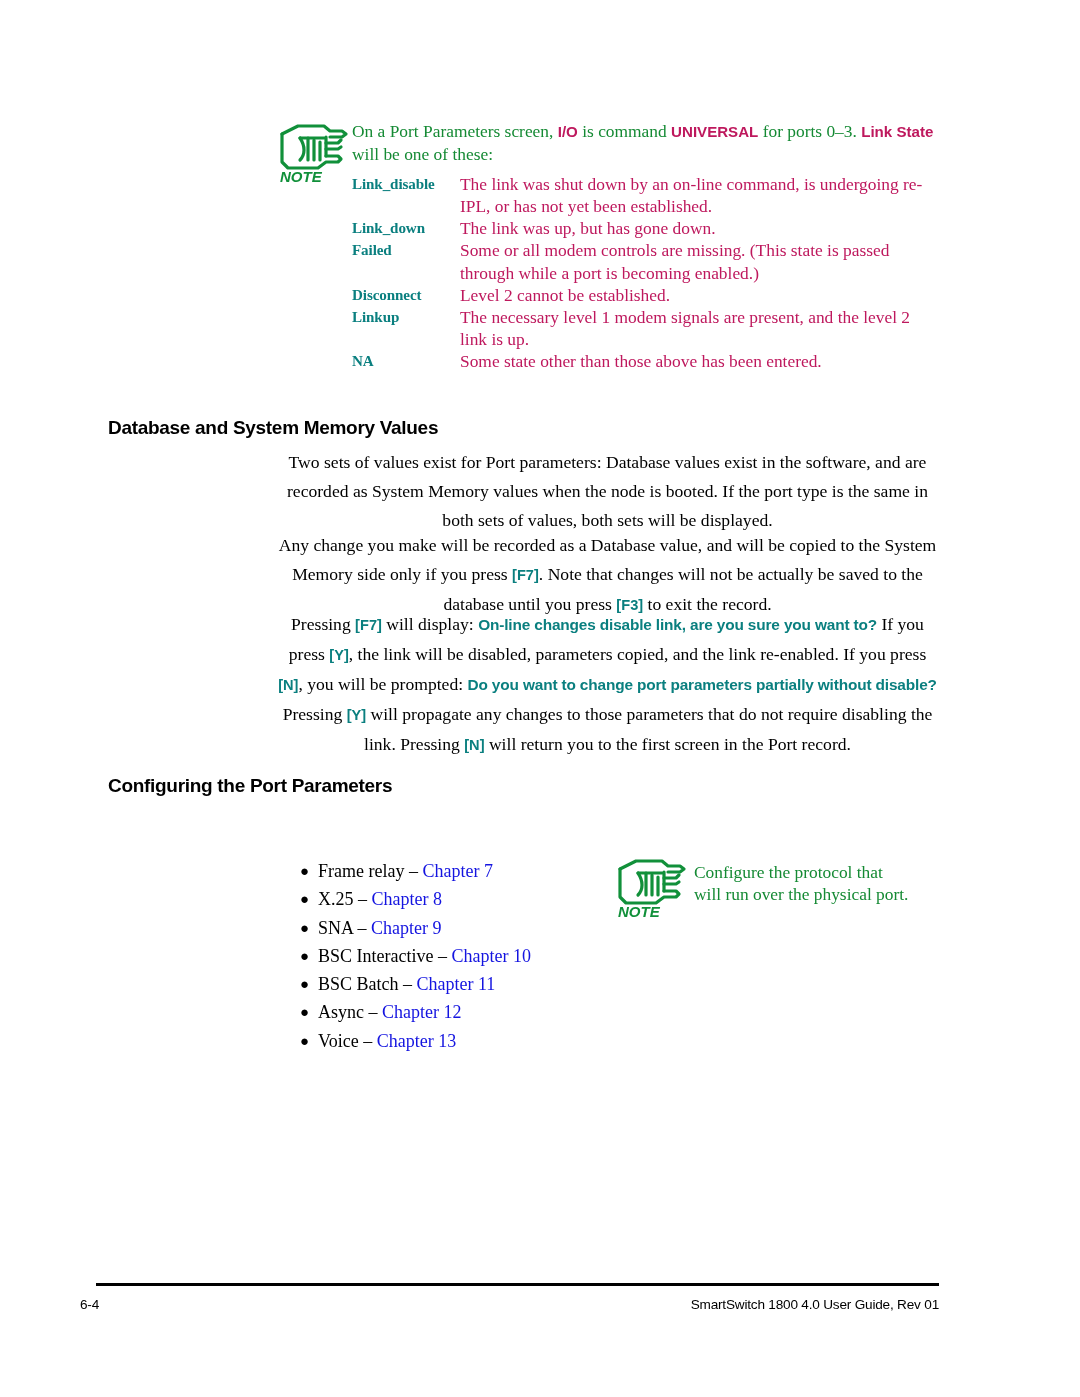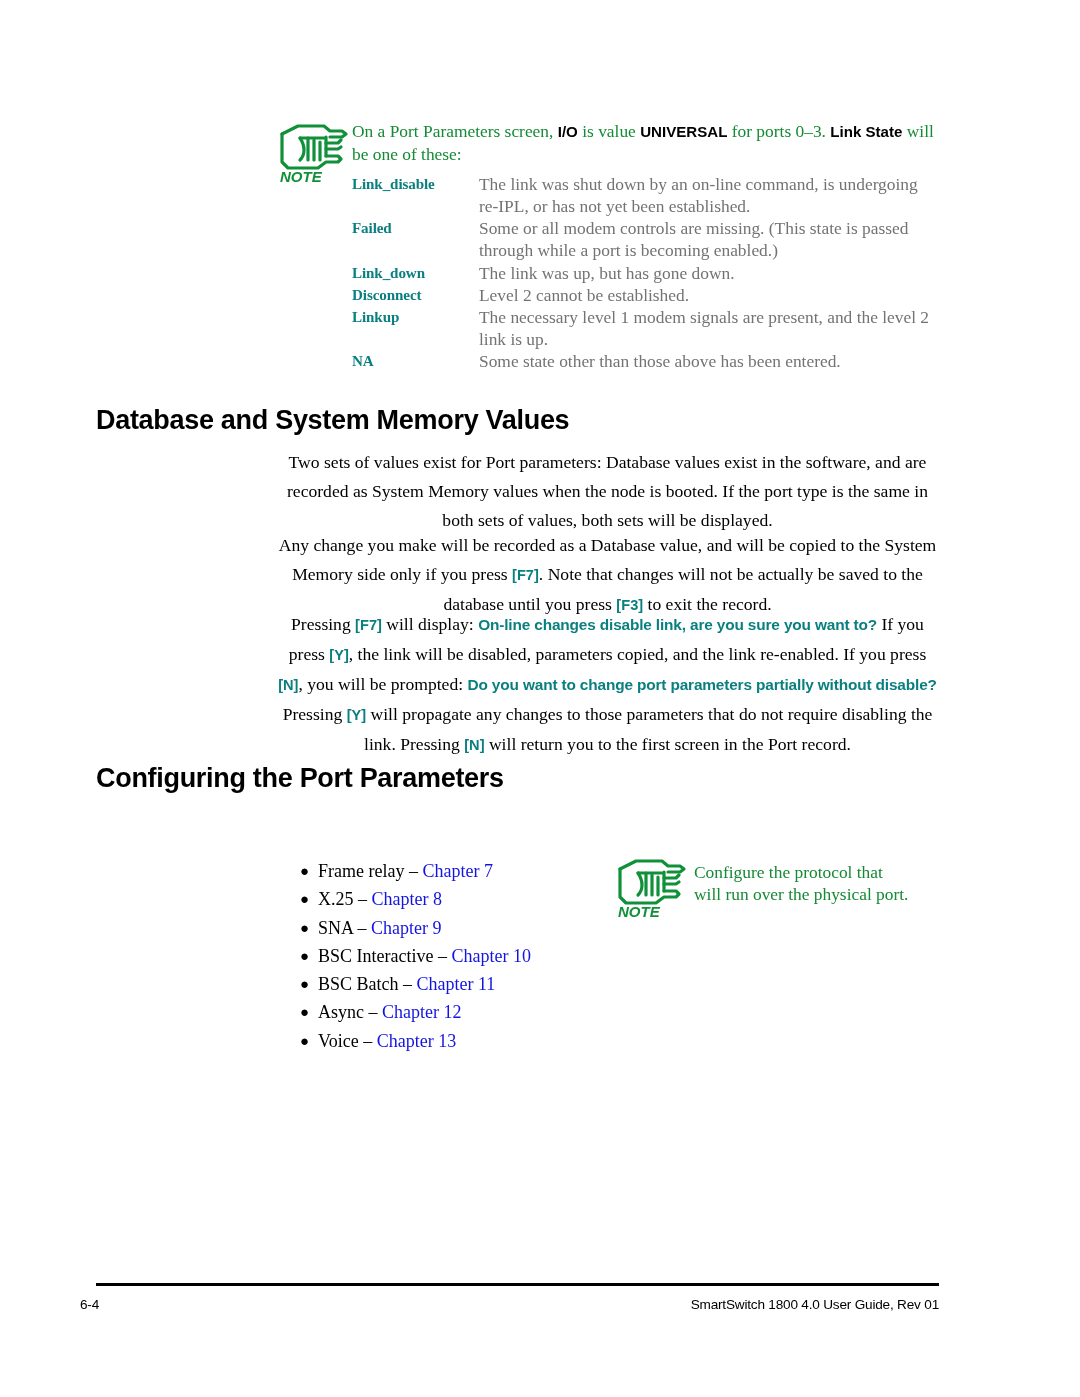--- a/index.html
+++ b/index.html
@@ -34,21 +34,21 @@
   }
   .note-icon svg { display: block; }
 
   .note-body {
     color: #158a34;
     font-family: "Liberation Serif", serif;
     font-size: 17.4px;
     line-height: 22.1px;
   }
   .note-body .kw {
-    color: #000000;
+    color: #be185d;
     font-family: "Liberation Sans", sans-serif;
     font-weight: bold;
     font-size: 15.1px;
   }
 
   
   .deflist {
     margin-top: 8px;
   }
   .defrow {
@@ -59,34 +59,33 @@
     flex: 0 0 108px;
     color: #0a7f7f;
     font-family: Liberation Serif, serif;
     font-weight: bold;
     font-size: 15.1px;
     line-height: 22.1px;
     letter-spacing: -0.1px;
   }
   .defdesc {
     flex: 1 1 auto;
-    color: #737373;
+    color: #be185d;
     font-size: 17.4px;
     line-height: 22.1px;
-    margin-left: 19px;
   }
 
   
   h2.section-head {
     position: absolute;
-    margin: 0;
+    margin: 12px;
     left: 96px;
     font-family: "Liberation Sans", sans-serif;
     font-weight: bold;
-    font-size: 27px;
+    font-size: 19px;
     letter-spacing: -0.3px;
     color: #000000;
   }
 
   
   .para {
     position: absolute;
     left: 277px;
     width: 661px;
     font-size: 17.6px;
@@ -175,35 +174,35 @@
           <path d="M22 16 L46 16"></path>
         </g>
         <g fill="#11903a" font-family="Liberation Sans, sans-serif" font-size="15" font-weight="bold" font-style="italic">
           <text x="2" y="60">NOTE</text>
         </g>
       </svg>
     </div>
 
     <div style="flex:1 1 auto;">
       <div class="note-body">
-        <span>On a Port Parameters screen, </span><span class="kw">I/O</span><span> is value </span><span class="kw">UNIVERSAL</span><span> for ports 0–3. </span><span class="kw">Link State</span><span> will be one of these:</span>
+        <span>On a Port Parameters screen, </span><span class="kw">I/O</span><span> is command </span><span class="kw">UNIVERSAL</span><span> for ports 0–3. </span><span class="kw">Link State</span><span> will be one of these:</span>
       </div>
 
       <div class="deflist">
         <div class="defrow">
           <div class="defterm">Link_disable</div>
           <div class="defdesc">The link was shut down by an on-line command, is undergoing re-IPL, or has not yet been established.</div>
         </div>
         <div class="defrow">
+          <div class="defterm">Link_down</div>
+          <div class="defdesc">The link was up, but has gone down.</div>
+        </div>
+        <div class="defrow">
           <div class="defterm">Failed</div>
           <div class="defdesc">Some or all modem controls are missing. (This state is passed through while a port is becoming enabled.)</div>
-        </div>
-        <div class="defrow">
-          <div class="defterm">Link_down</div>
-          <div class="defdesc">The link was up, but has gone down.</div>
         </div>
         <div class="defrow">
           <div class="defterm">Disconnect</div>
           <div class="defdesc">Level 2 cannot be established.</div>
         </div>
         <div class="defrow">
           <div class="defterm">Linkup</div>
           <div class="defdesc">The necessary level 1 modem signals are present, and the level 2 link is up.</div>
         </div>
         <div class="defrow">

